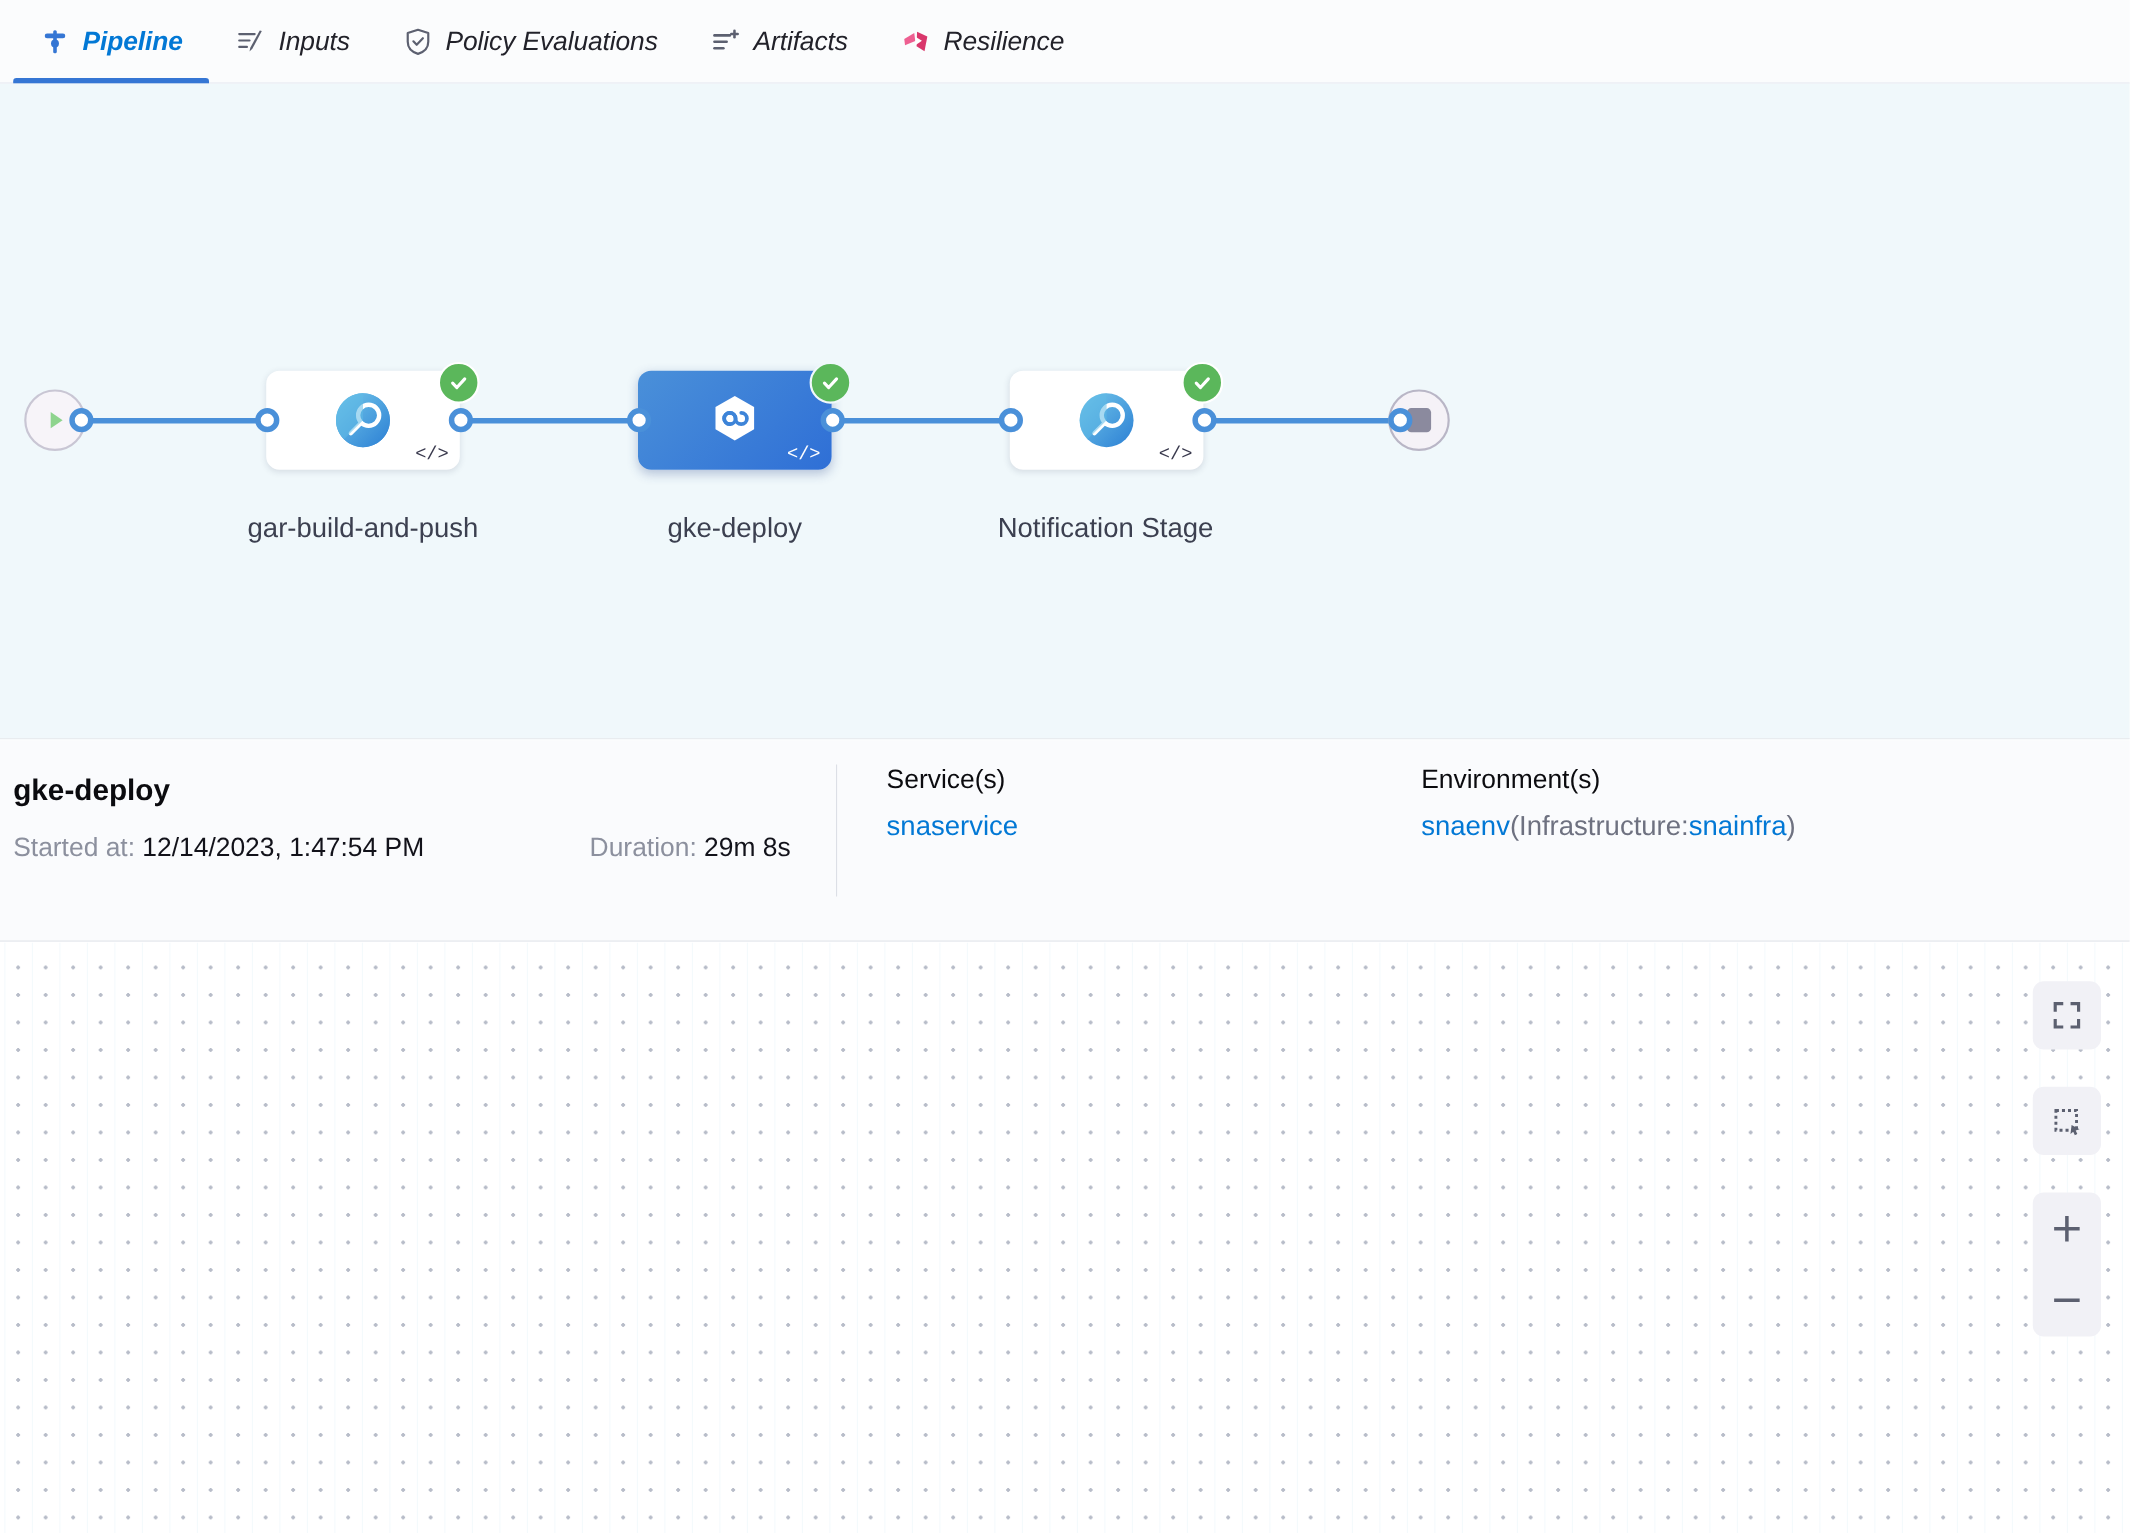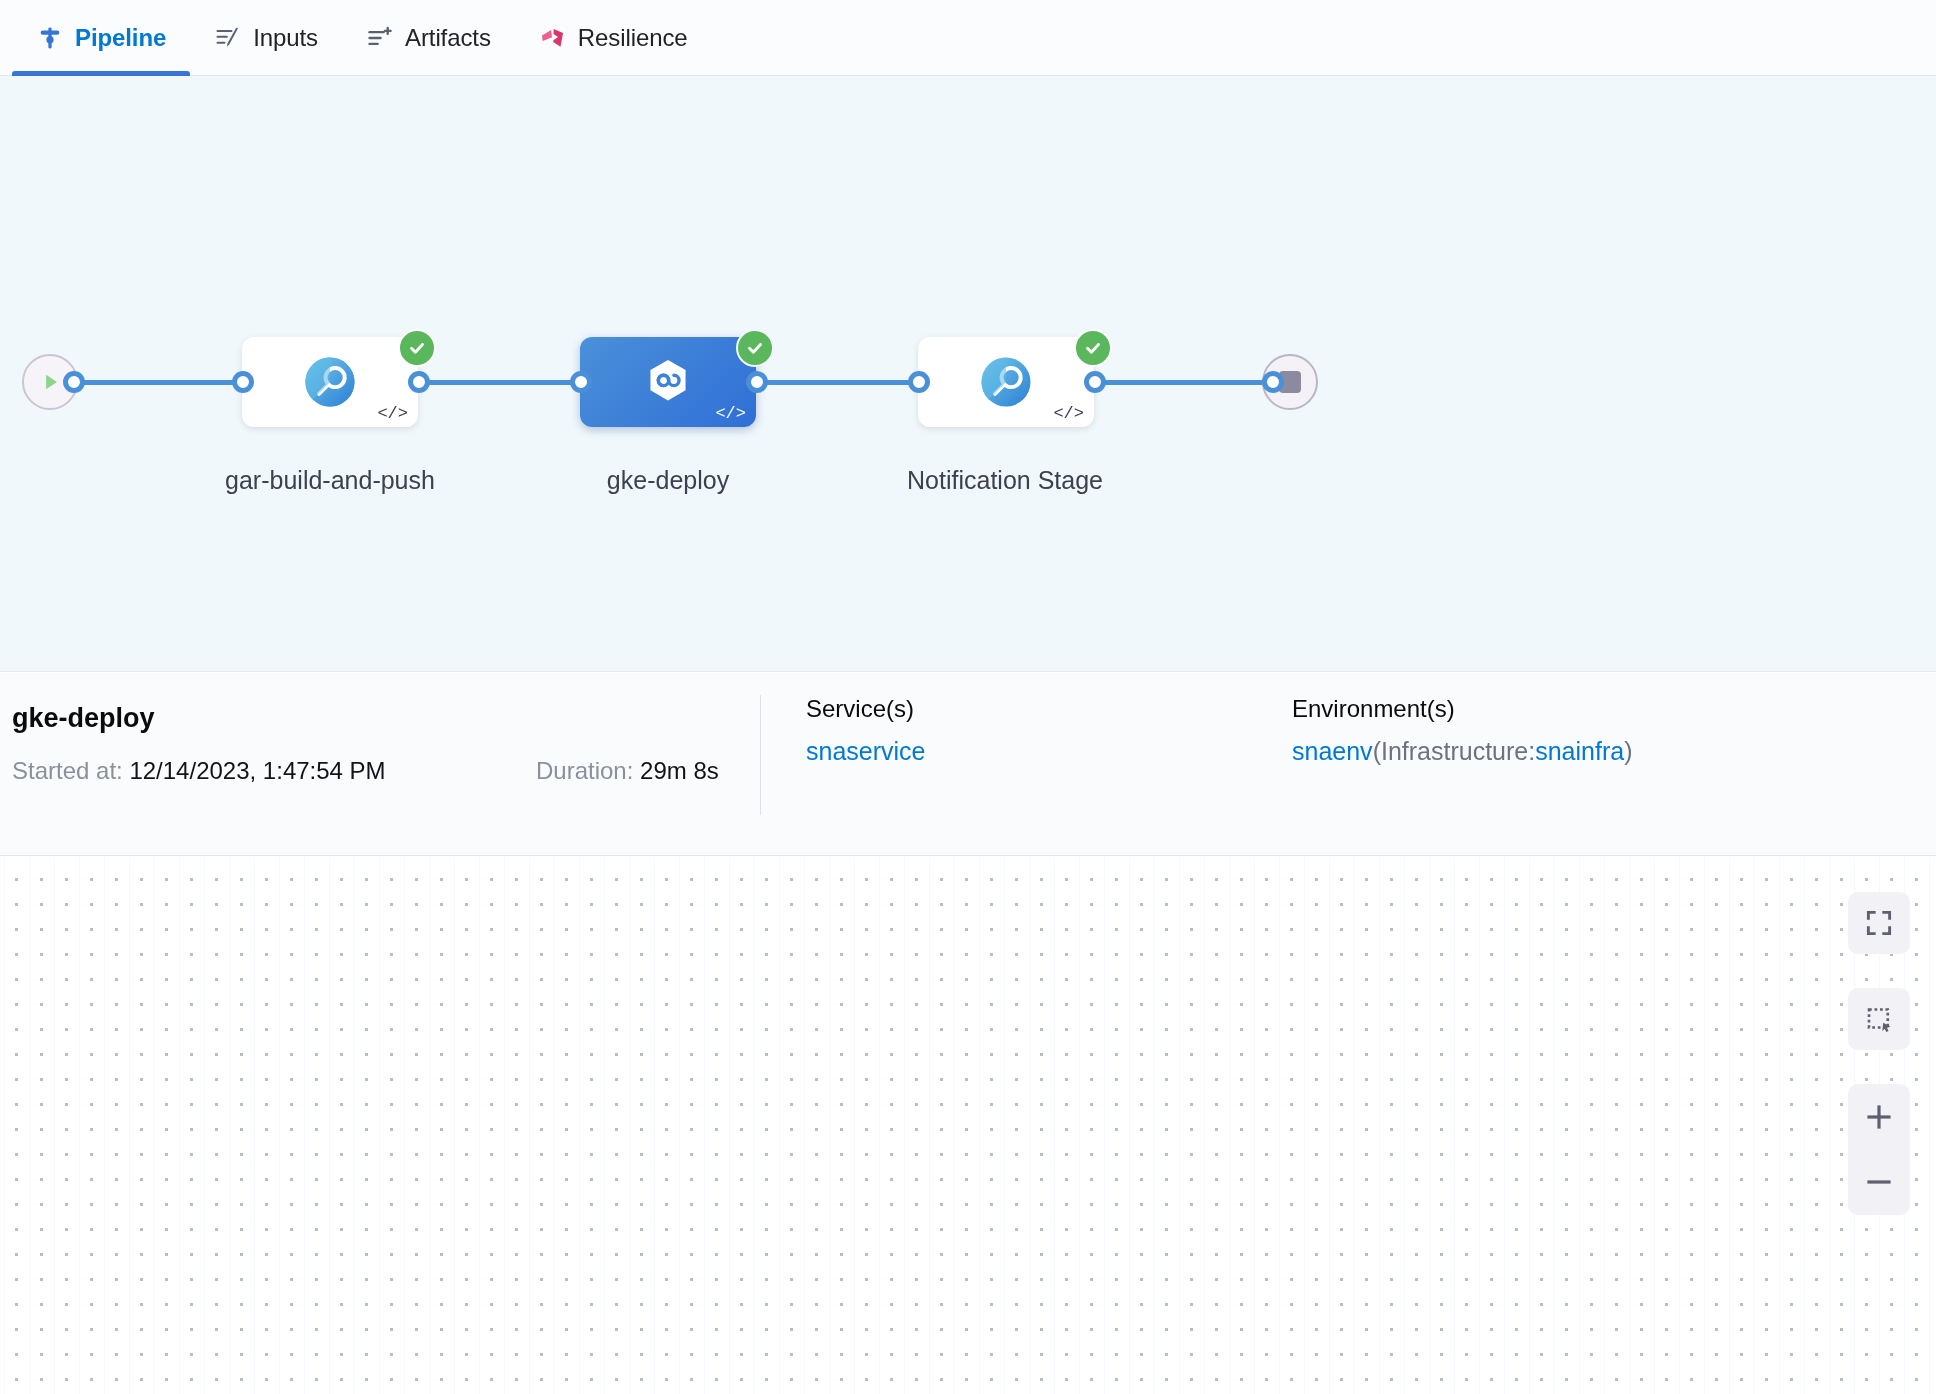--- a/index.html
+++ b/index.html
@@ -18,20 +18,21 @@
     border-bottom: 1px solid #e4e6ef;
     display: flex; align-items: center;
     padding-left: 12px;
   }
   .tab {
     display: flex; align-items: center; gap: 11px;
     height: 76px; padding: 0 24px;
     position: relative;
     cursor: pointer;
     white-space: nowrap;
+    font-style: italic;
   }
   .tab .tab-label {
     font-size: 24px; color: #22222a; letter-spacing: -0.1px;
   }
   .tab.active .tab-label { color: #0278d5; font-weight: 700; }
   .tab.active::after {
     content: ""; position: absolute; left: 0; right: 0; bottom: 0;
     height: 5px; background: #3576d4; border-radius: 3px 3px 0 0;
   }
   .tab .ticon { width: 28px; height: 28px; display: block; }
@@ -175,20 +176,29 @@
           <line x1="3" y1="6" x2="15" y2="6"></line>
           <line x1="3" y1="11" x2="11" y2="11"></line>
           <line x1="3" y1="16" x2="9" y2="16"></line>
         </g>
         <path d="M20.6 3.6 L13.2 17.4 L11 19.6 L11.6 16.6 L19 3.2 Z" fill="#5c6070"></path>
       </svg>
     </span>
     <span class="tab-label">Inputs</span>
   </div>
 
+  <div class="tab">
+    <span class="ticon">
+      <svg viewBox="0 0 24 24" width="28" height="28">
+        <path d="M12 2.6 L20 5.2 V12 c0 5.2 -3.6 8.1 -8 9.4 C7.6 20.1 4 17.2 4 12 V5.2 Z" fill="none" stroke="#5c6070" stroke-width="1.7" stroke-linejoin="round"></path>
+        <path d="M8.4 11.6 l2.6 2.7 l4.8 -5.1" fill="none" stroke="#5c6070" stroke-width="1.7" stroke-linecap="round" stroke-linejoin="round"></path>
+      </svg>
+    </span>
+    <span class="tab-label">Policy Evaluations</span>
+  </div>
 
   <div class="tab">
     <span class="ticon">
       <svg viewBox="0 0 24 24" width="28" height="28">
         <g stroke="#5c6070" stroke-width="2" stroke-linecap="round">
           <line x1="3" y1="7" x2="15" y2="7"></line>
           <line x1="3" y1="12" x2="12.5" y2="12"></line>
           <line x1="3" y1="17" x2="10" y2="17"></line>
           <line x1="18.6" y1="3.4" x2="18.6" y2="8.4"></line>
           <line x1="16.1" y1="5.9" x2="21.1" y2="5.9"></line>

